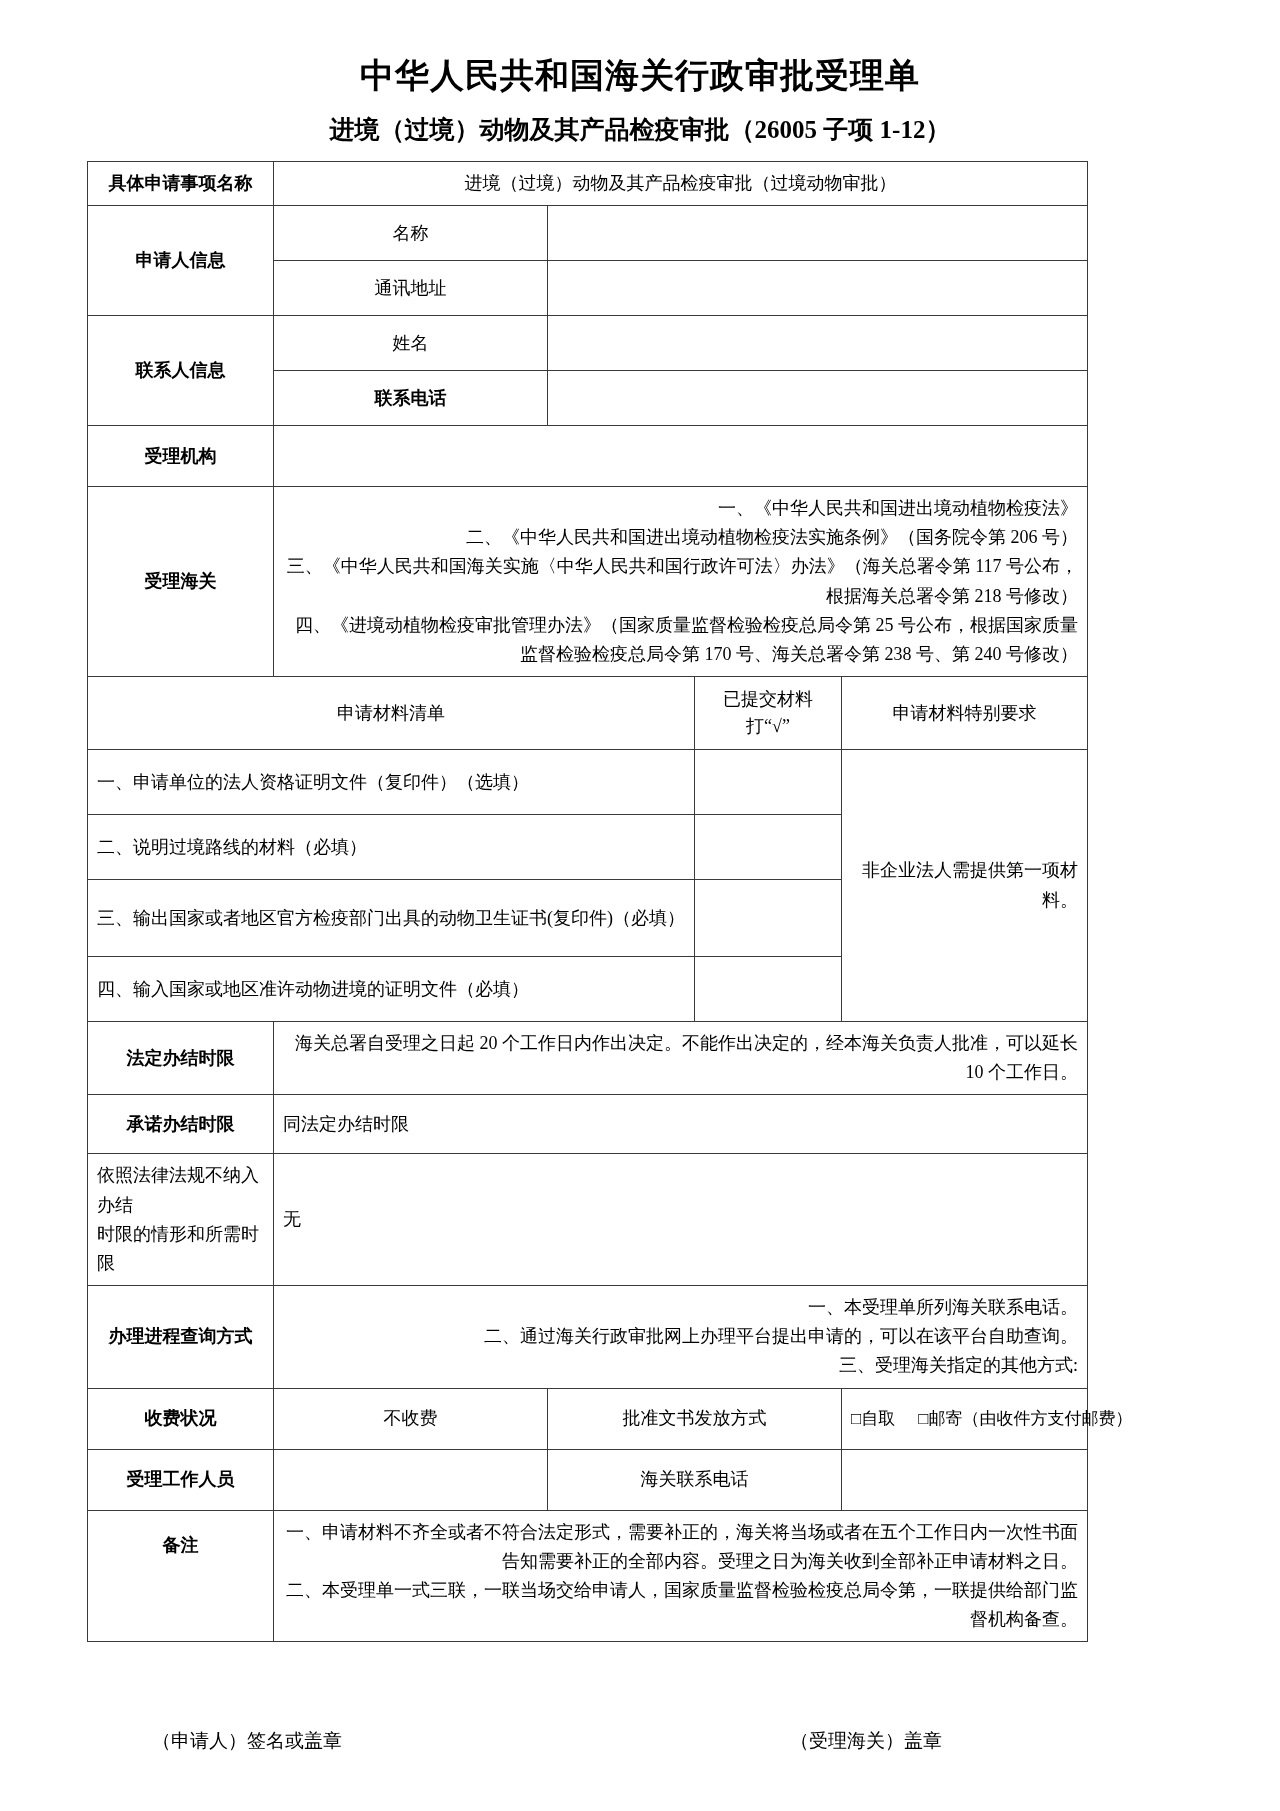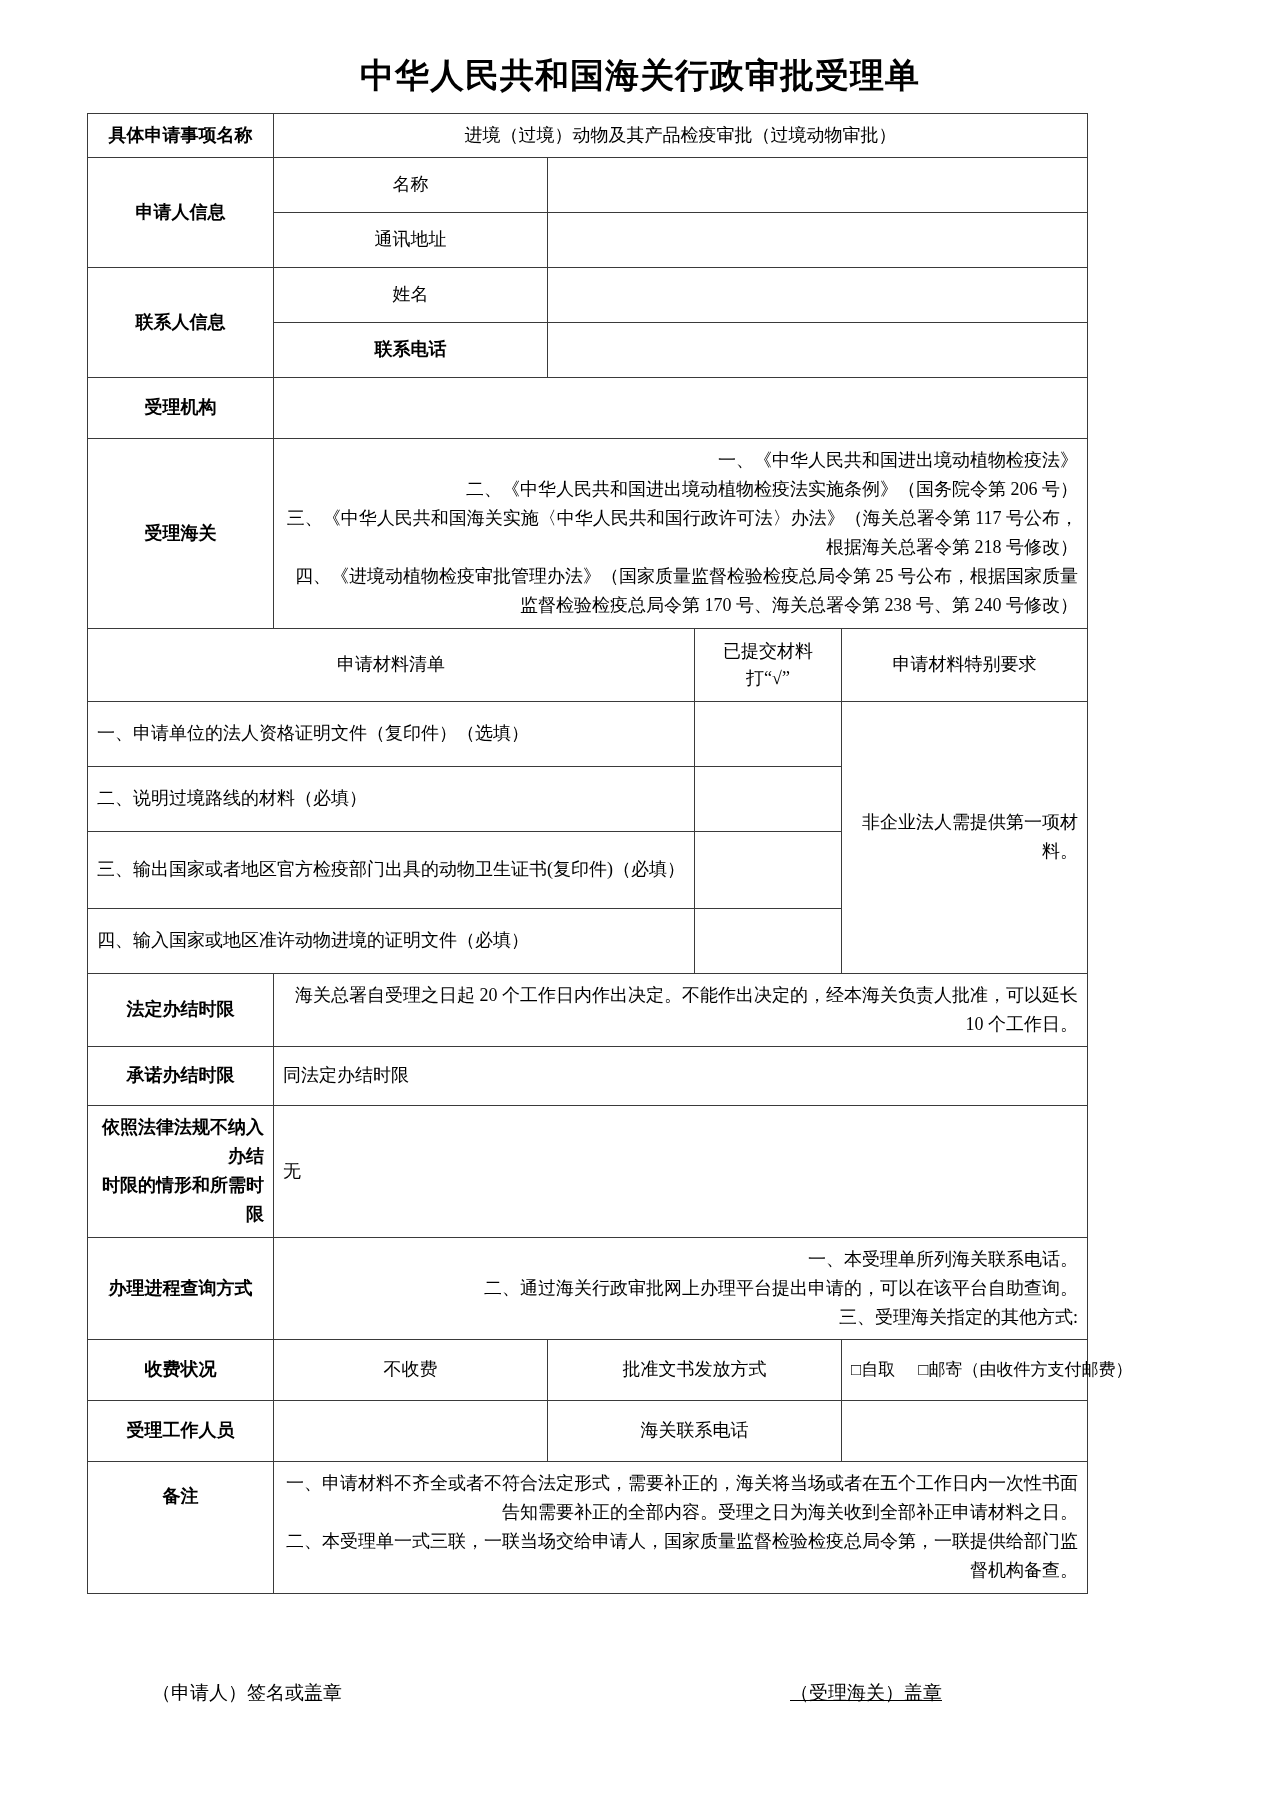--- a/index.html
+++ b/index.html
@@ -51,48 +51,49 @@
   table.form td {
     border: 1px solid #3a3a3a;
     padding: 7px 9px;
     font-size: 18px;
     line-height: 1.62;
     vertical-align: middle;
     word-break: break-all;
   }
   .ctr { text-align: center; }
   .lbl { text-align: center; font-weight: bold; }
-  .lbl-sm { text-align: right; font-weight: bold; font-size: 14.5px; line-height: 1.55; }
+  .lbl-sm { text-align: left; font-weight: normal; font-size: 14.5px; line-height: 1.55; }
   .pad-l { padding-left: 14px; padding-right: 14px; }
   .blank { }
   .multiline { text-align: right; padding: 10px 14px 10px 14px; }
   .multiline div { margin: 0; }
   .sig-area {
     position: relative;
     width: 1000px;
     margin-top: 86px;
     font-size: 19px;
   }
   .sig-row {
     display: flex;
     justify-content: space-between;
     padding: 0 10px;
     gap: 23px;
   }
   .sig-left { padding-left: 70px; }
-  .sig-right { padding-right: 120px; text-decoration: underline; }
+  .sig-right { padding-right: 120px; }
   .checkbox-glyph { font-size: 17px; }
   .nowrap { white-space: nowrap; }
 </style>
 </head>
 <body>
 
 <div class="page">
 
   <div class="title-main">中华人民共和国海关行政审批受理单</div>
+  <div class="title-sub">进境（过境）动物及其产品检疫审批（26005 子项 1-12）</div>
 
 
   <table class="form">
     <colgroup>
       <col style="width:186px">
       <col style="width:274px">
       <col style="width:147px">
       <col style="width:147px">
       <col style="width:246px">
     </colgroup>

